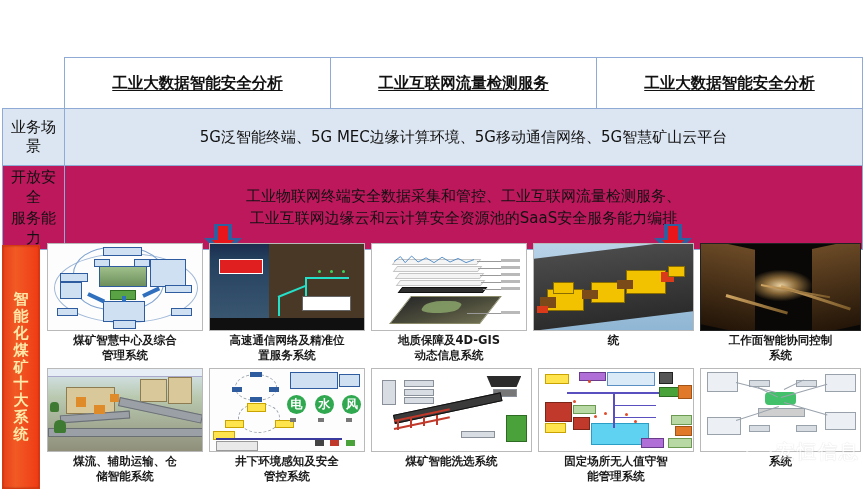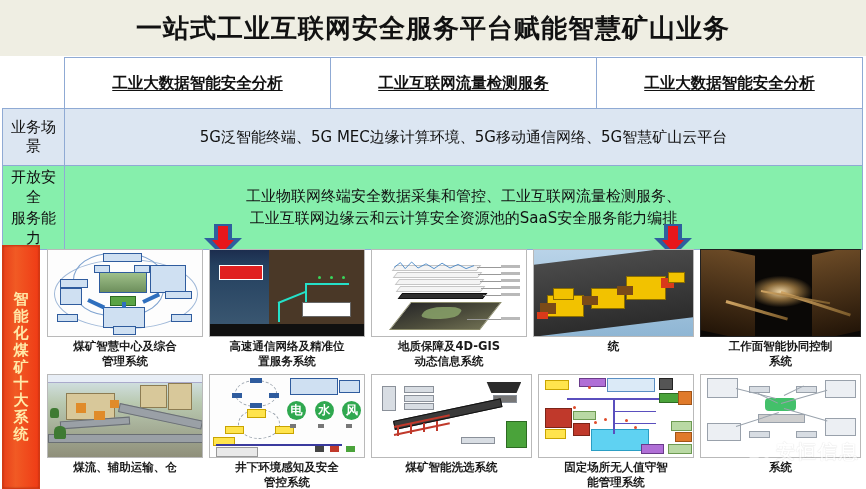--- a/index.html
+++ b/index.html
@@ -34,21 +34,21 @@
     text-align:center;vertical-align:middle;
     color:#111;
     font-family:"DejaVu Sans","Liberation Sans",sans-serif;
   }
   .col-label{width:62px;}
   .hdr-row td{height:48px;background:#ffffff;font-size:15.5px;font-weight:bold;}
   .hdr-row td.blank{border-left:none;border-top:none;}
   .hdr-cell u{text-decoration:underline;text-underline-offset:2px;}
   .scene-row td{height:54px;background:#dce6f2;font-size:15px;}
   .scene-row td.lbl{font-size:15px;}
-  .cap-row td{height:56px;background:#86efac;font-size:15px;line-height:1.45;}
+  .cap-row td{height:56px;background:#be185d;font-size:15px;line-height:1.45;}
   .cap-row td.lbl{font-size:15px;line-height:1.35;}
 
   
   .arrow{position:absolute;width:40px;height:34px;}
   .arrow svg{display:block;}
   .arrow-1{left:203px;top:224px;}
   .arrow-2{left:653px;top:224px;}
 
   
   .vbanner{
@@ -57,21 +57,21 @@
     border:1px solid #d33a12;
     display:flex;flex-direction:column;align-items:center;justify-content:center;
     color:#ffe9a8;font-weight:bold;font-size:15px;line-height:1.12;
     box-shadow:0 0 2px rgba(0,0,0,.35) inset;
   }
   .vbanner span{display:block;}
 
   
   .gallery{position:absolute;left:44px;top:243px;width:820px;height:246px;}
   .grow{display:flex;width:820px;}
-  .grow.r1{height:125px;margin-top:6px;}
+  .grow.r1{height:125px;}
   .grow.r2{height:120px;}
   .cell{display:flex;flex-direction:column;align-items:center;}
   .thumb{
     border:1px solid #b9b9b9;background:#fff;
     box-sizing:border-box;overflow:hidden;position:relative;
   }
   .cap{
     font-size:11.5px;color:#1a1a1a;font-weight:bold;line-height:1.3;
     text-align:center;padding-top:2px;width:100%;
     font-family:"DejaVu Sans","Liberation Sans",sans-serif;
@@ -203,23 +203,20 @@
     letter-spacing:2px;
     text-shadow:0 0 1px rgba(0,0,0,.35);
     font-family:"DejaVu Sans","Liberation Sans",sans-serif;
   }
 </style>
 </head>
 <body>
 
 <div class="page">
 
-  <div class="title-band">
-    <div class="title-text">一站式工业互联网安全服务平台赋能智慧矿山业务</div>
-  </div>
 
   <table class="tbl">
     <colgroup>
       <col class="col-label">
         <col>
         <col>
         <col>
     </colgroup>
     <tbody>
       <tr class="hdr-row">
@@ -413,20 +410,21 @@
             <div class="belt" style="left:8%;top:54%;width:44%;height:7%;transform:rotate(-4deg)"></div>
             <div class="or" style="left:18%;top:34%;width:7%;height:12%"></div>
             <div class="or" style="left:30%;top:44%;width:7%;height:11%"></div>
             <div class="or" style="left:40%;top:30%;width:6%;height:10%"></div>
             <div class="tree" style="left:4%;top:62%;width:8%;height:16%"></div>
             <div class="tree" style="left:1%;top:40%;width:6%;height:12%"></div>
           </div>
         </div>
         <div class="cap">
           <div>煤流、辅助运输、仓</div>
+          <div>储智能系统</div>
         </div>
       </div>
 
       <div class="cell" style="width:162px">
         <div class="thumb" style="width:156px;height:84px">
           <div class="art a-env">
             <div class="ring" style="left:16%;top:6%;width:26%;height:30%"></div>
             <div class="ring" style="left:18%;top:42%;width:26%;height:34%"></div>
             <div class="nd" style="left:26%;top:4%;width:8%;height:6%"></div>
             <div class="nd" style="left:14%;top:22%;width:7%;height:6%"></div>

